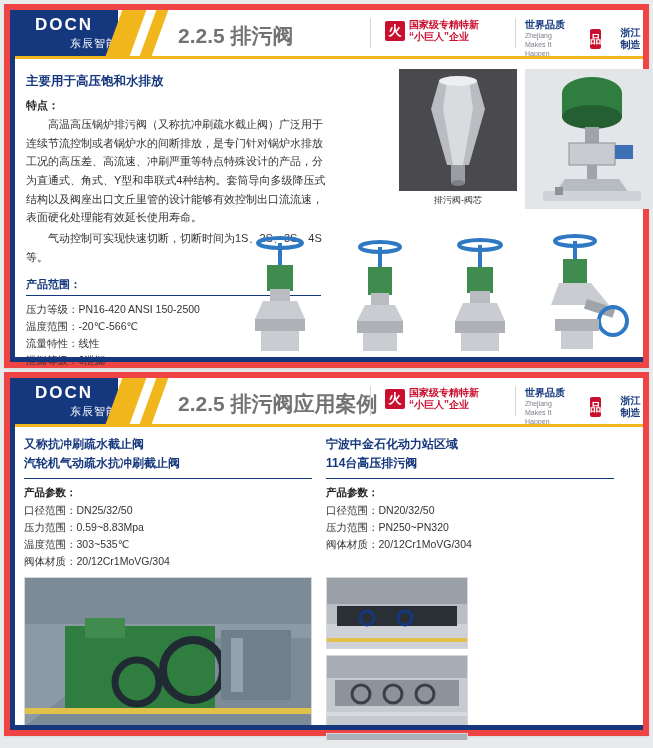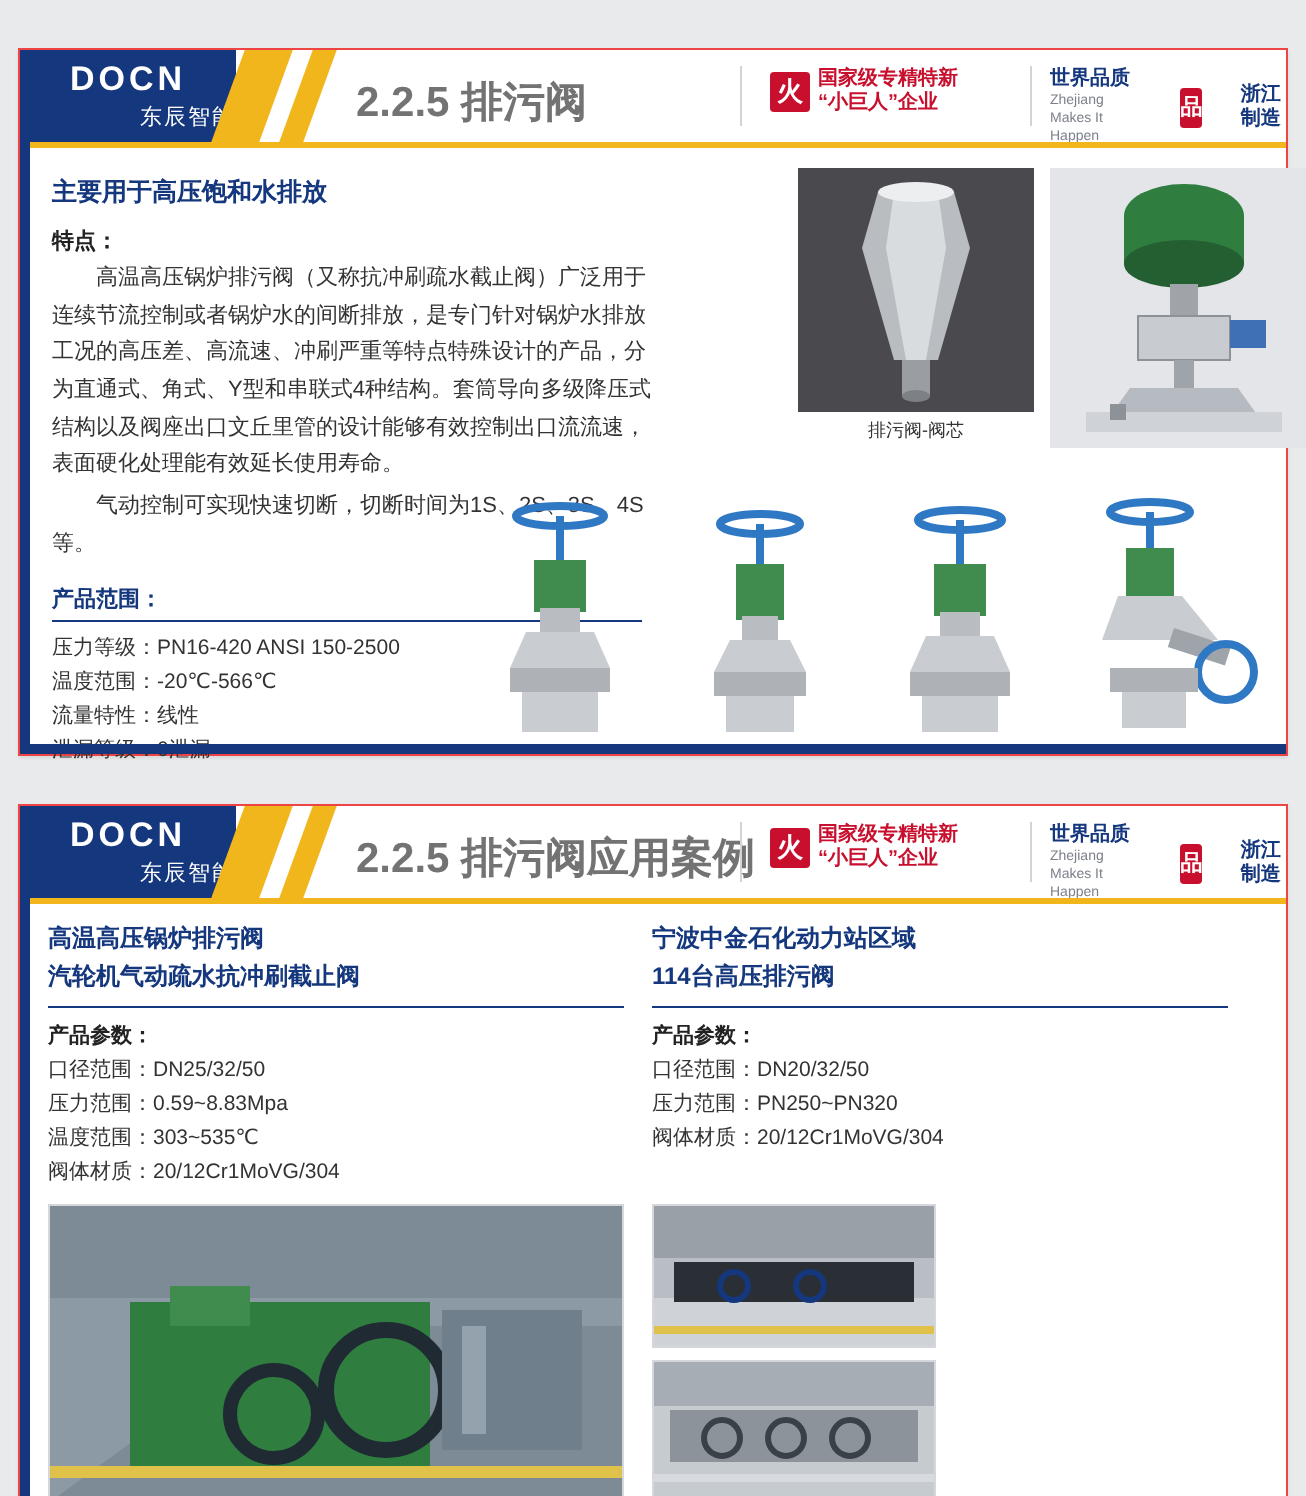--- a/index.html
+++ b/index.html
@@ -1,18 +1,18 @@
 <!DOCTYPE html>
 <html><head>
 <meta charset="utf-8">
 <style>
   html,body{margin:0;padding:0;background:#e9eaec;}
   body{font-family:"Liberation Sans","DejaVu Sans",sans-serif;width:653px;}
   .page{width:653px;}
-  .slide{width:633px;margin:24px auto;background:#ffffff;border:1px solid #ef4444;position:relative;box-shadow:0 1px 2px rgba(0,0,0,.08);}
+  .slide{width:633px;margin:4px auto;background:#ffffff;border:6px solid #ef4444;position:relative;box-shadow:0 1px 2px rgba(0,0,0,.08);}
   .slide1{height:352px;}
   .slide2{height:352px;}
 
   
   .hdr{position:relative;height:46px;background:#ffffff;overflow:hidden;}
   .hdr .logo-blk{position:absolute;left:0;top:0;width:108px;height:46px;background:#14377d;}
   .hdr .logo-docn{color:#fff;font-weight:bold;font-size:17px;letter-spacing:2px;text-align:center;margin-top:5px;}
   .hdr .logo-cn{color:#fff;font-size:11px;letter-spacing:1px;text-align:right;margin-top:1px;}
   .hdr .slash{position:absolute;left:104px;top:0;width:46px;height:46px;background:#f2b61d;transform:skewX(-20deg);}
   .hdr .slash2{position:absolute;left:128px;top:0;width:10px;height:46px;background:#ffffff;transform:skewX(-20deg);}
@@ -223,21 +223,21 @@
         </div>
         <div class="mark2">品</div>
         <div class="b1">浙江制造</div>
       </div>
     </div>
     <div class="rule"></div>
 
     <div class="s2body">
 
       <div class="col">
-        <div class="case-title">高温高压锅炉排污阀</div>
+        <div class="case-title">又称抗冲刷疏水截止阀</div>
         <div class="case-title">汽轮机气动疏水抗冲刷截止阀</div>
         <div class="case-rule"></div>
         <div class="pp">产品参数：</div>
         <div class="ppl">口径范围：DN25/32/50</div>
         <div class="ppl">压力范围：0.59~8.83Mpa</div>
         <div class="ppl">温度范围：303~535℃</div>
         <div class="ppl">阀体材质：20/12Cr1MoVG/304</div>
 
         <div class="imgbox img-l">
           <svg width="286" height="148" viewBox="0 0 286 148">

